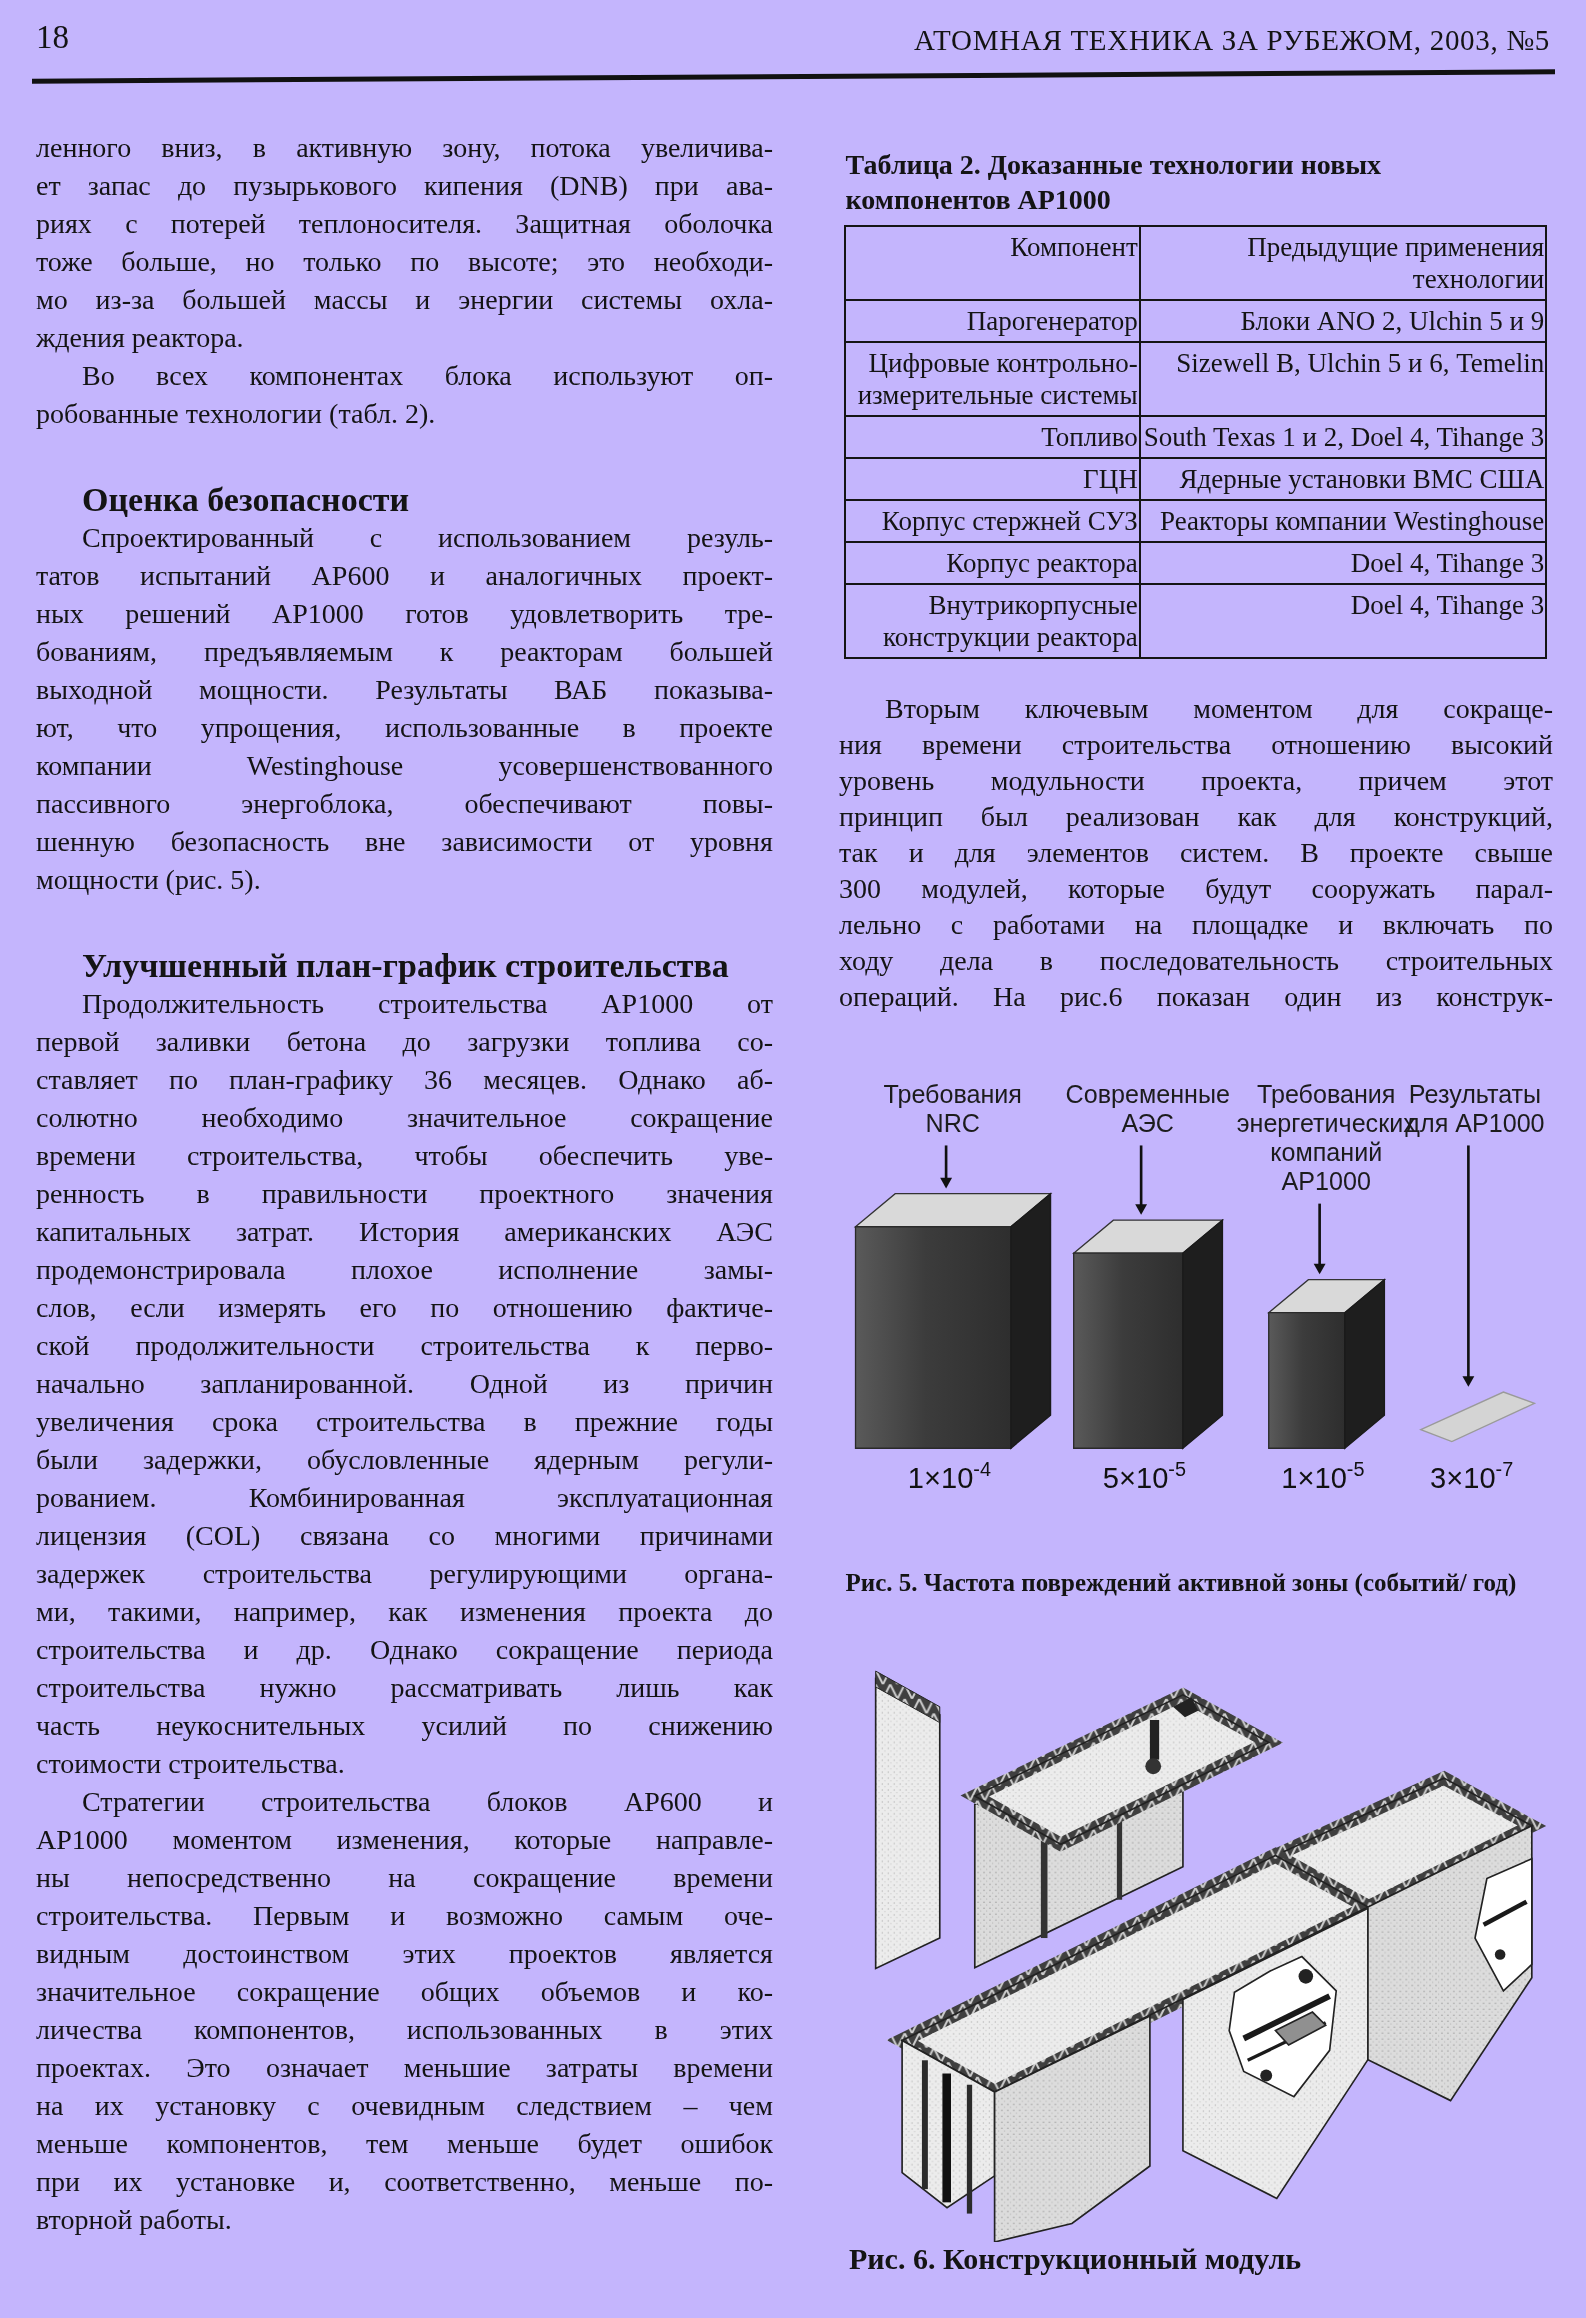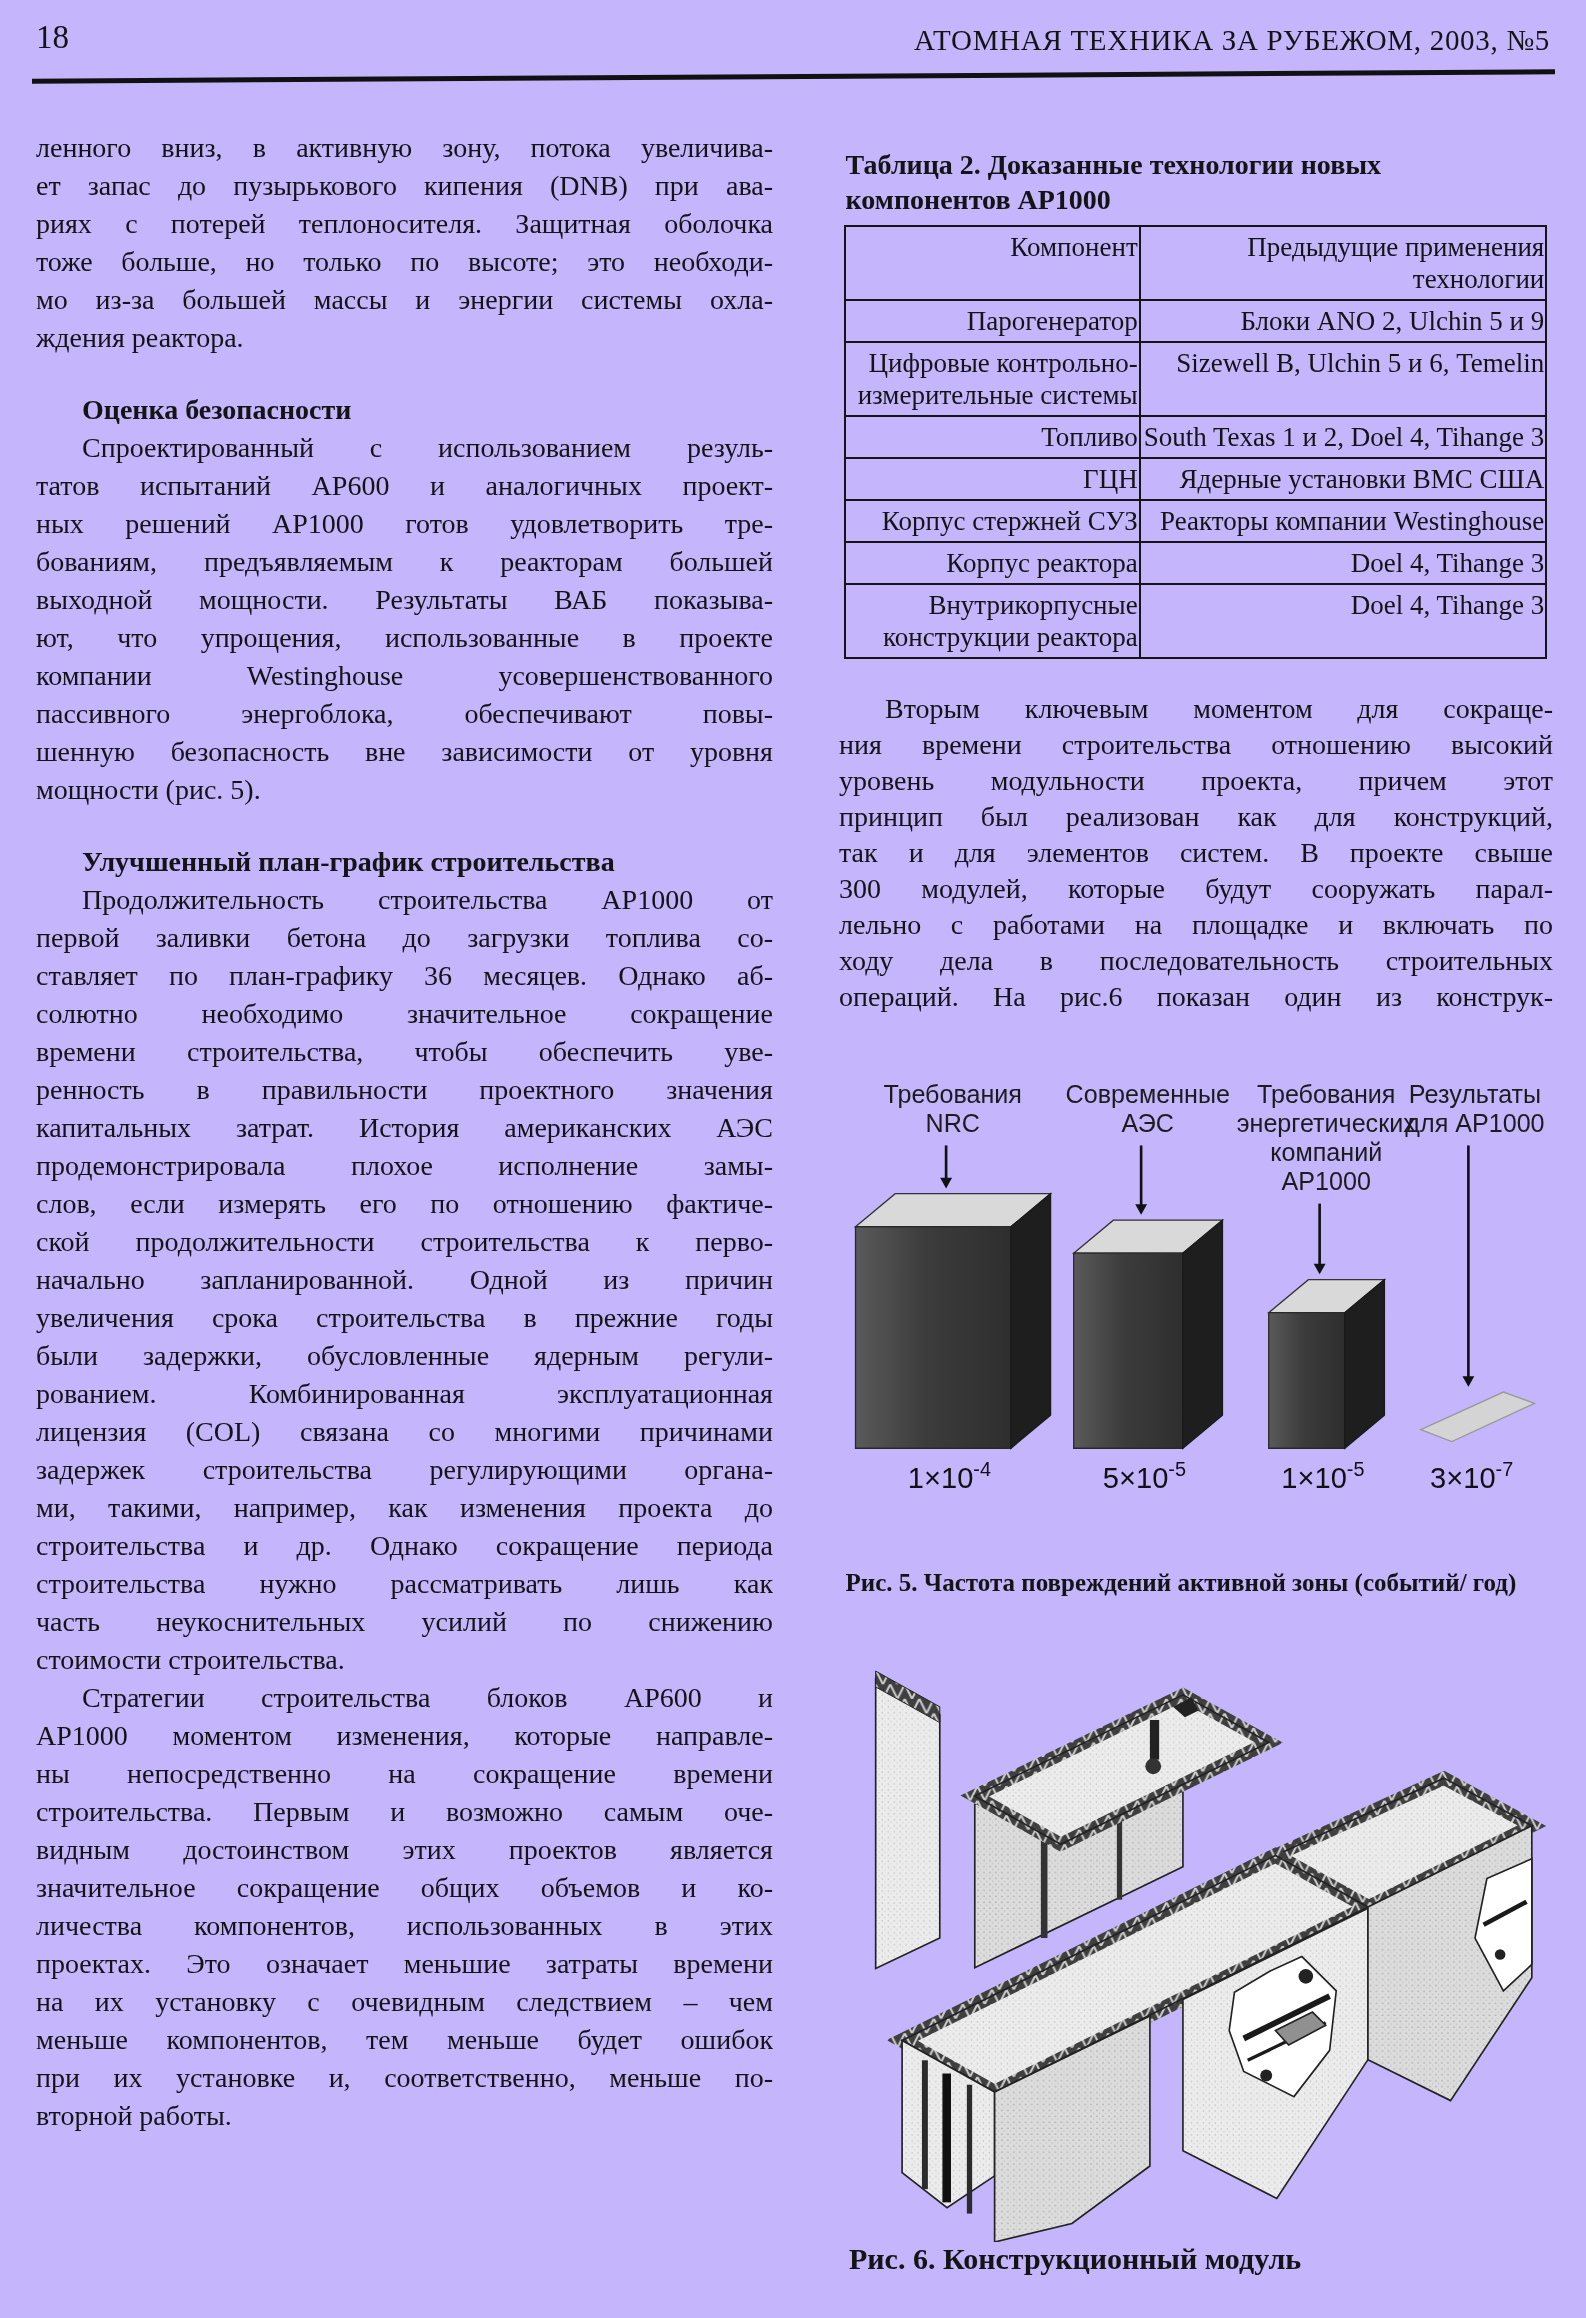--- a/index.html
+++ b/index.html
@@ -15,21 +15,21 @@
   
   .leftcol{position:absolute; left:36px; top:129px; width:737px;}
   .rightcol{position:absolute; left:839px; top:0; width:714px; height:2319px;}
   .para{margin:0;}
   .tline{
     font-size:28px; line-height:38px; height:38px; overflow:hidden;
     text-align:justify; text-align-last:justify; white-space:normal;
   }
   .tline.last{text-align-last:left;}
   .tline.ind{text-indent:46px;}
-  .heading{font-size:28px; font-weight:bold; line-height:38px; margin-top:34px; text-indent:46px;}
+  .heading{font-size:34px; font-weight:bold; line-height:38px; margin-top:48px; text-indent:46px;}
   
   .tabletitle{position:absolute; left:6.6px; top:147px; width:701px;}
   .tabletitle .ttl{font-size:28px; font-weight:bold; line-height:35px;}
   .t2{
     position:absolute; left:5.3px; top:225px; width:703px;
     border-collapse:collapse; font-size:27px; line-height:32px;
   }
   .t2 th,.t2 td{
     border:2.6px solid #151515; padding:4px 1px; text-align:right;
     font-weight:normal; vertical-align:top;
@@ -61,20 +61,24 @@
   <div class="rule"></div>
 
   <div class="leftcol" id="leftcol">
       <div class="para">
         <div class="tline">ленного вниз, в активную зону, потока увеличива-</div>
         <div class="tline">ет запас до пузырькового кипения (DNB) при ава-</div>
         <div class="tline">риях с потерей теплоносителя. Защитная оболочка</div>
         <div class="tline">тоже больше, но только по высоте; это необходи-</div>
         <div class="tline">мо из-за большей массы и энергии системы охла-</div>
         <div class="tline last">ждения реактора.</div>
+      </div>
+      <div class="para">
+        <div class="tline ind">Во всех компонентах блока используют оп-</div>
+        <div class="tline last">робованные технологии (табл. 2).</div>
       </div>
       <div class="heading">Оценка безопасности</div>
       <div class="para">
         <div class="tline ind">Спроектированный с использованием резуль-</div>
         <div class="tline">татов испытаний АР600 и аналогичных проект-</div>
         <div class="tline">ных решений АР1000 готов удовлетворить тре-</div>
         <div class="tline">бованиям, предъявляемым к реакторам большей</div>
         <div class="tline">выходной мощности. Результаты ВАБ показыва-</div>
         <div class="tline">ют, что упрощения, использованные в проекте</div>
         <div class="tline">компании Westinghouse усовершенствованного</div>

